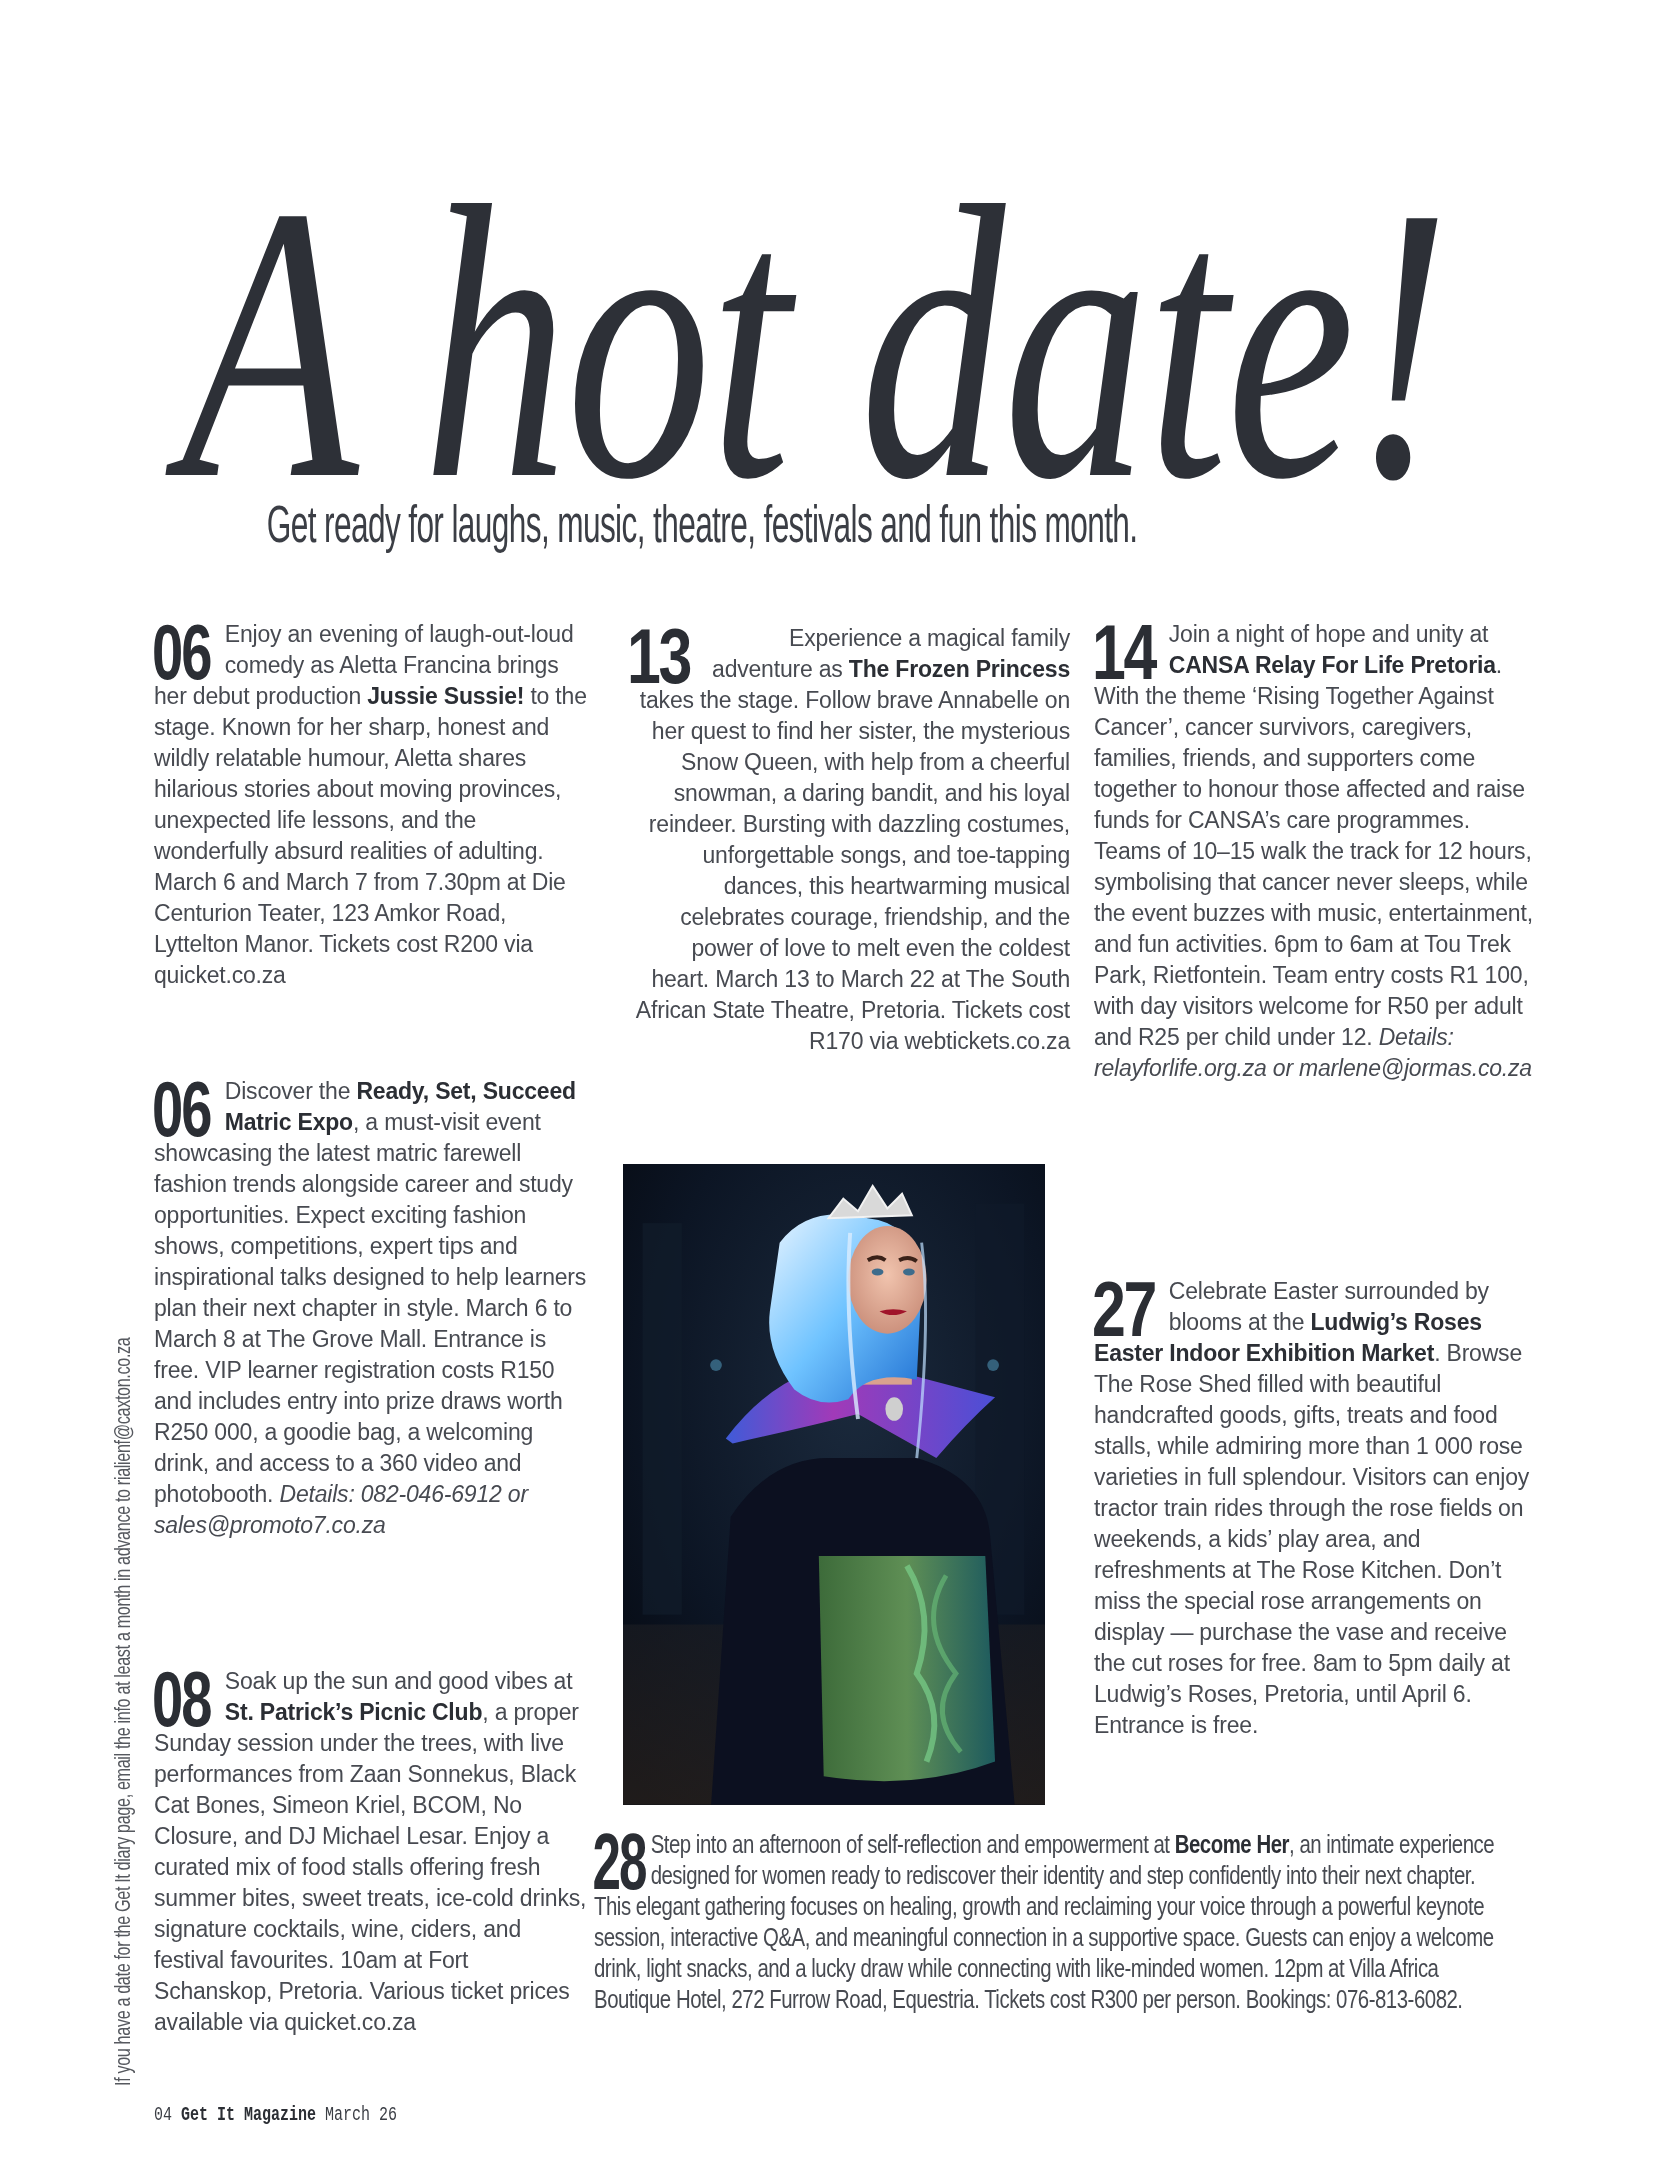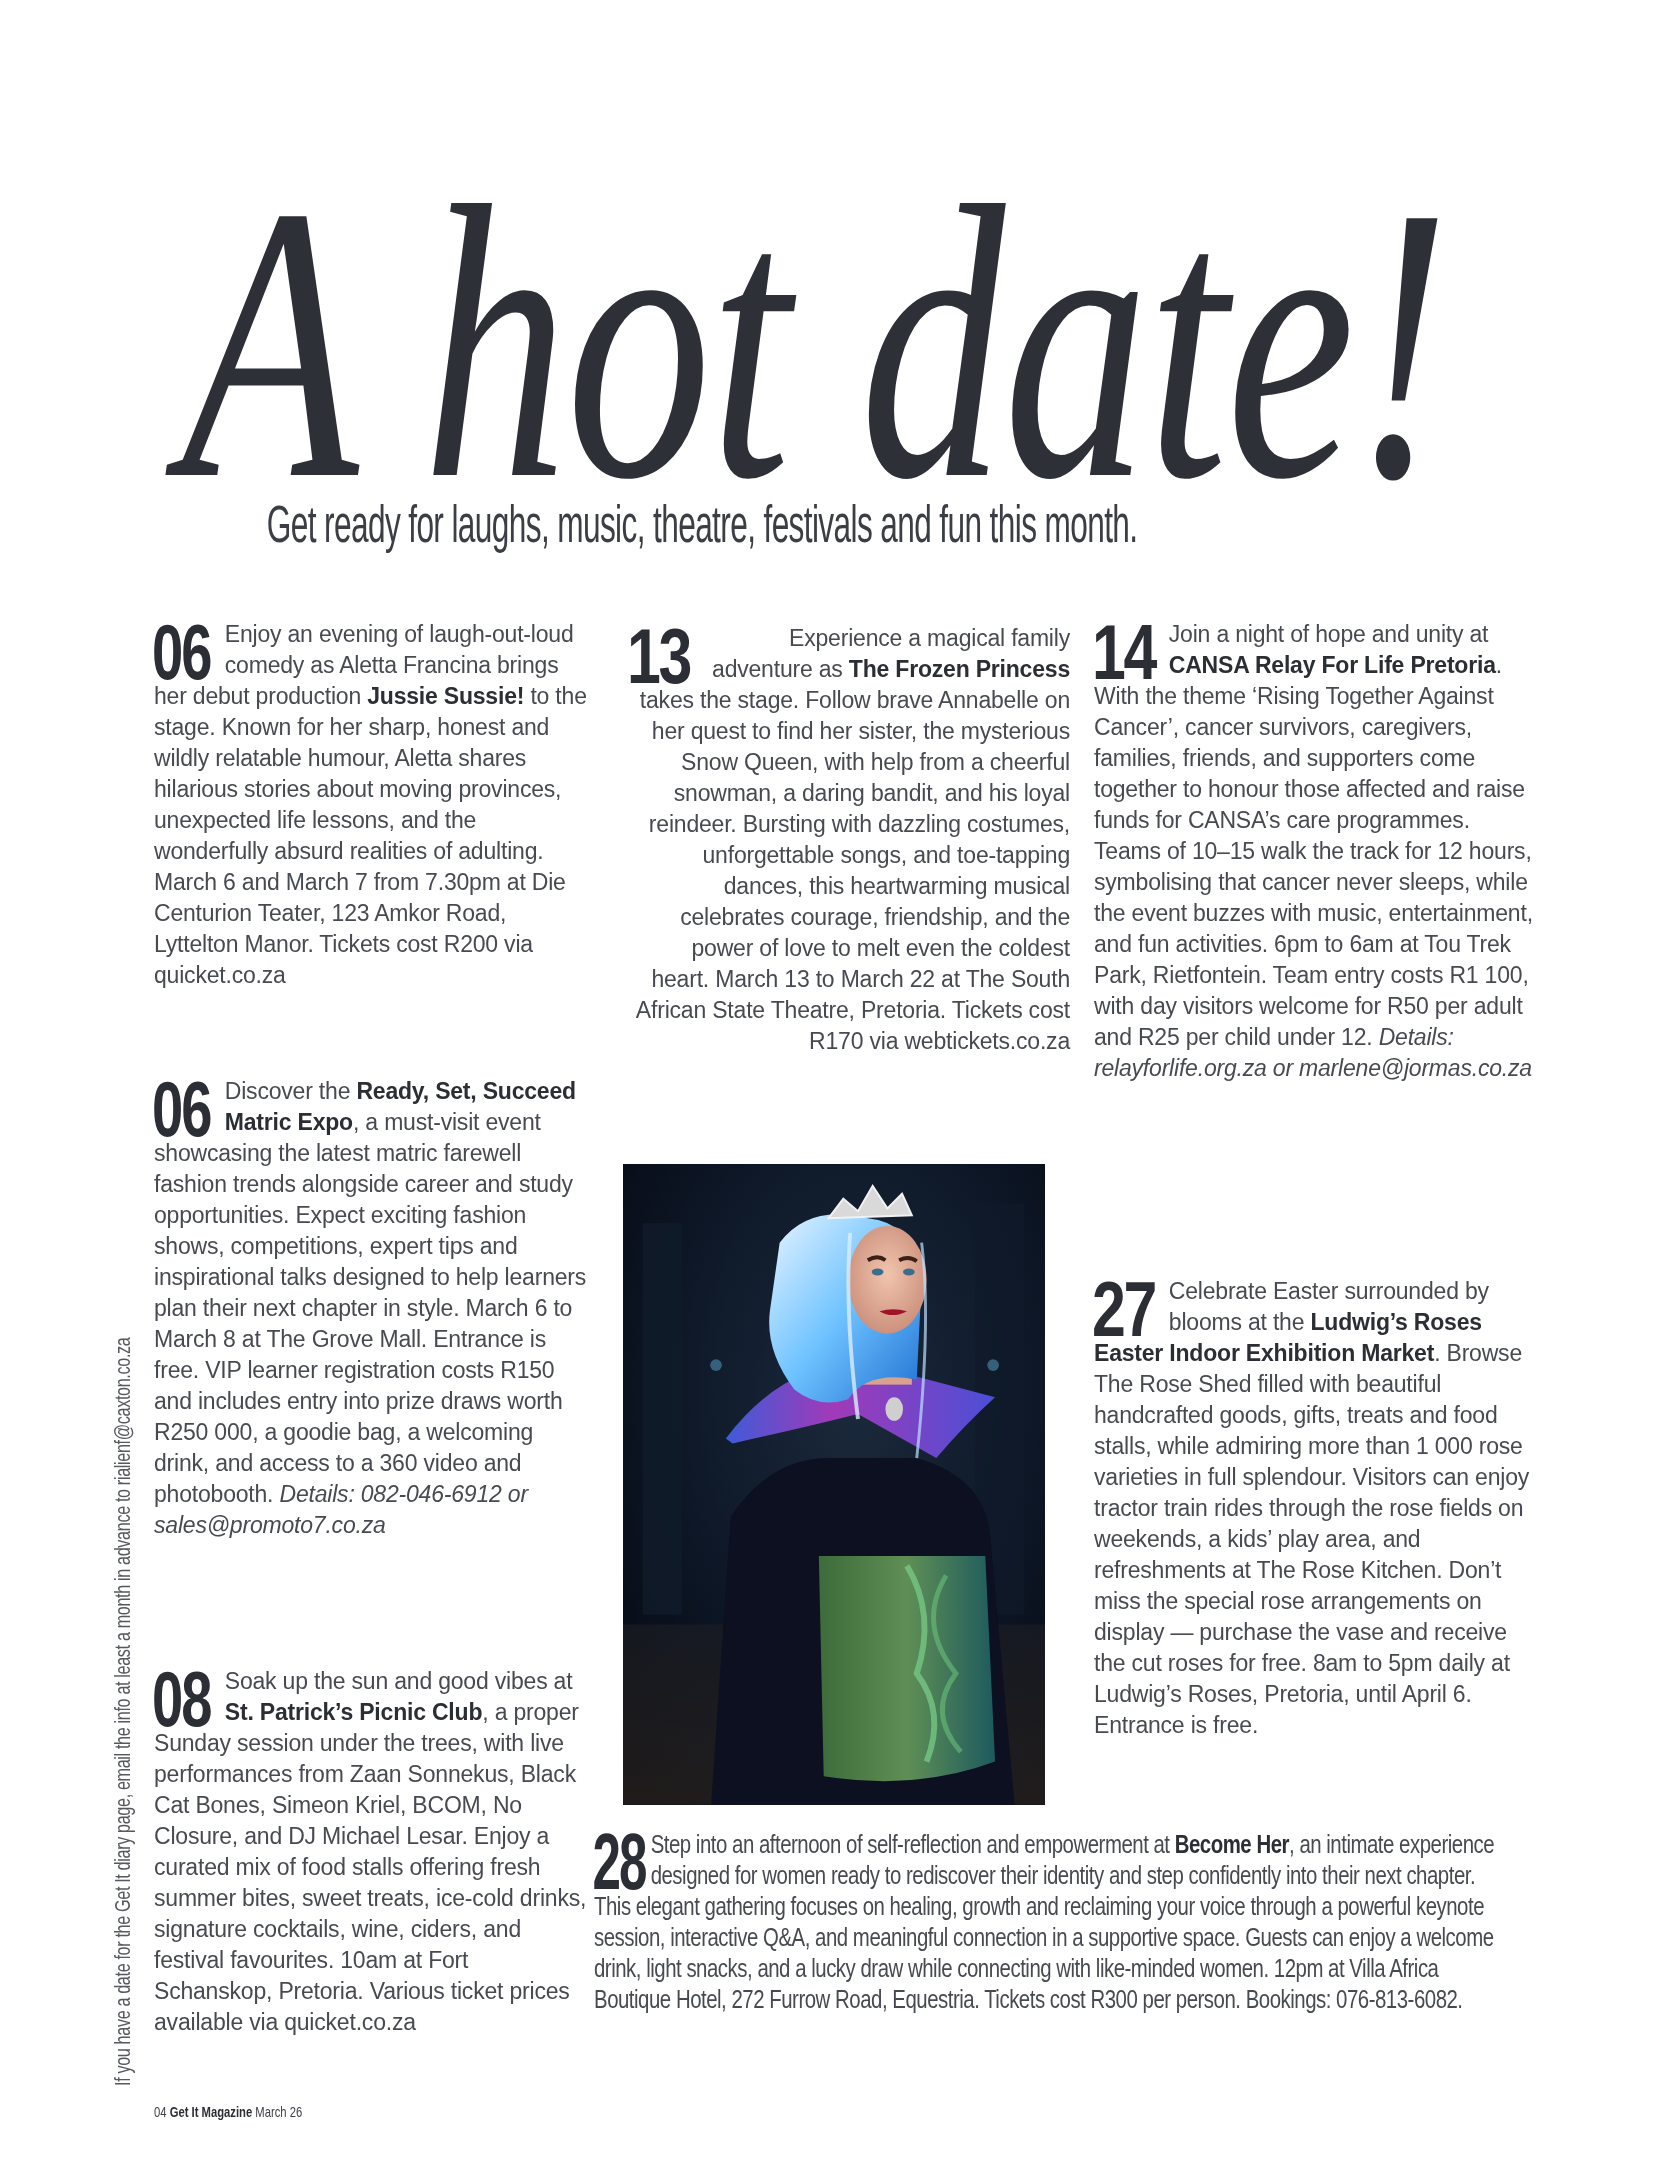--- a/index.html
+++ b/index.html
@@ -42,21 +42,21 @@
   .entry28 .inner { transform: scaleX(0.8); transform-origin: left top; width: 1127px; }
   .entry28 .num-box { height: 62px; margin-right: 7.8px; }
   .entry28 .num-box span { font-size: 80px; transform: scaleX(0.8); }
 
   .sidebar-text {
     left: 110px; top: 2086px; transform-origin: left top; transform: rotate(-90deg);
     white-space: nowrap; font-size: 22.5px; color: #56595f; letter-spacing: -0.5px;
   }
   .sidebar-inner { display: inline-block; transform: scaleX(0.72); transform-origin: left center; }
 
-  .footer { left: 154px; top: 2103px; font-size: 15px; color: #3b3e45; white-space: nowrap; }
+  .footer { left: 154px; top: 2103px; font-size: 20px; color: #3b3e45; white-space: nowrap; font-family: Liberation Mono, monospace; }
   .footer .inner { display: inline-block; transform: scaleX(0.75); transform-origin: left top; }
   .footer b { font-weight: bold; color: #2b2e34; }
 </style>
 </head>
 <body>
 
 <div class="abs headline-wrap">
   <div class="headline">A hot date!</div>
 </div>
 <div class="abs subtitle-wrap">

